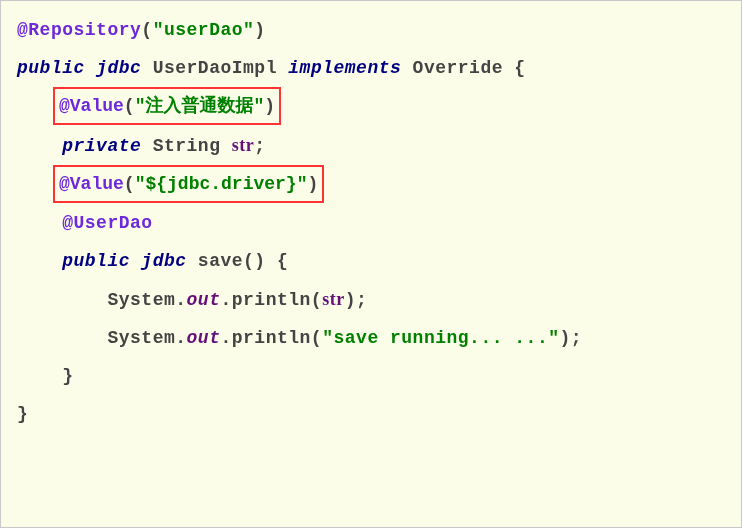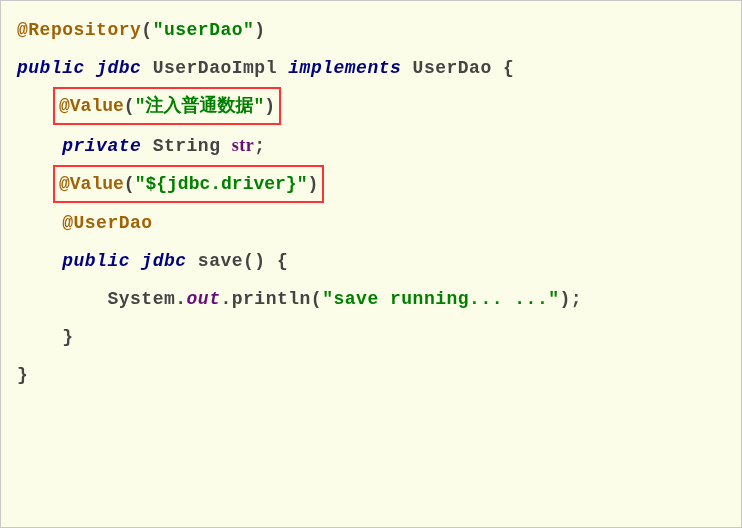--- a/index.html
+++ b/index.html
@@ -19,21 +19,21 @@
       width: 742px;
       height: 528px;
     }
     .line {
       font-size: 18px;
       line-height: 38px;
       white-space: pre;
       font-weight: bold;
       letter-spacing: 0.5px;
     }
-    .annotation { color: #a16207; }
+    .annotation { color: #6d28d9; }
     .string { color: #008000; }
     .keyword { color: #000080; font-style: italic; }
     .plain { color: #444444; font-weight: bold; }
     .classname { color: #444444; text-align: center; }
     .fieldname { color: #660e7a; font-family: Liberation Serif, serif; }
     .fieldname-italic { color: #660e7a; font-style: italic; }
     .highlight-box {
       border: 2px solid #ff3333;
       display: inline-block;
       padding: 0 4px;
@@ -45,33 +45,34 @@
       white-space: pre;
     }
   </style>
 </head>
 <body>
 
 <div class="code-container">
 
   <div class="line"><span class="annotation">@Repository</span><span class="plain">(</span><span class="string">"userDao"</span><span class="plain">)</span></div>
 
-  <div class="line"><span class="keyword">public</span><span class="plain"> </span><span class="keyword">jdbc</span><span class="classname"> UserDaoImpl </span><span class="keyword">implements</span><span class="classname"> UserDao {</span></div>
+  <div class="line"><span class="keyword">public</span><span class="plain"> </span><span class="keyword">jdbc</span><span class="classname"> UserDaoImpl </span><span class="keyword">implements</span><span class="classname"> Override {</span></div>
 
   <div style="line-height:38px;"><span class="highlight-box"><span class="annotation">@Value</span><span class="plain">(</span><span class="string">"注入普通数据"</span><span class="plain">)</span></span></div>
 
   <div class="line"><span>    </span><span class="keyword">private</span><span class="classname"> String </span><span class="fieldname">str</span><span class="plain">;</span></div>
 
   <div style="line-height:38px;"><span class="highlight-box"><span class="annotation">@Value</span><span class="plain">(</span><span class="string">"${jdbc.driver}"</span><span class="plain">)</span></span></div>
 
 
   <div class="line"><span>    </span><span class="annotation">@UserDao</span></div>
 
   <div class="line"><span>    </span><span class="keyword">public</span><span class="keyword"> jdbc</span><span class="plain"> save() {</span></div>
 
+  <div class="line"><span>        </span><span class="plain">System.</span><span class="fieldname-italic">out</span><span class="plain">.println(</span><span class="fieldname">str</span><span class="plain">);</span></div>
 
 
   <div class="line"><span>        </span><span class="plain">System.</span><span class="fieldname-italic">out</span><span class="plain">.println(</span><span class="string">"save running... ..."</span><span class="plain">);</span></div>
 
   <div class="line"><span class="plain">    }</span></div>
 
   <div class="line"><span class="plain">}</span></div>
 
 </div>
 

